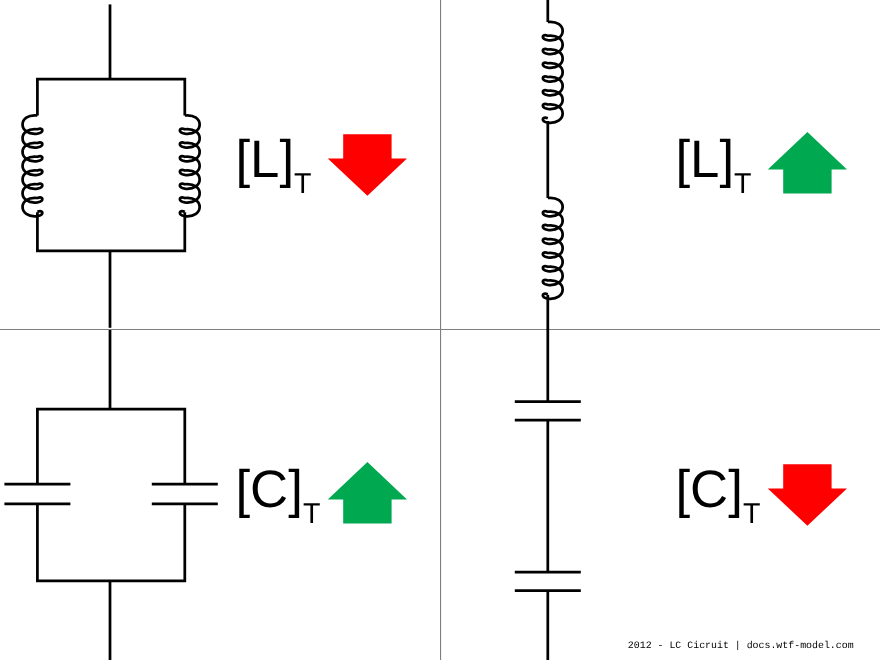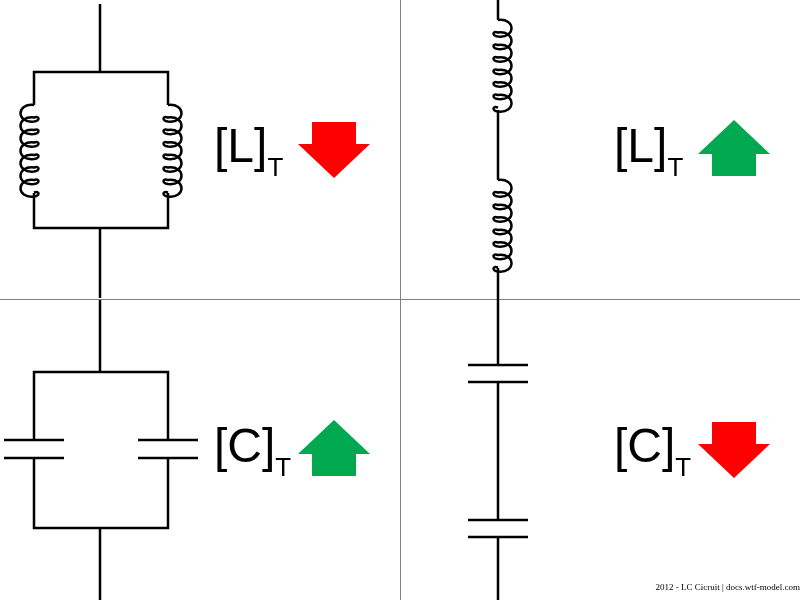--- a/index.html
+++ b/index.html
@@ -1,20 +1,20 @@
 <!DOCTYPE html>
 <html><head>
 <meta charset="utf-8">
 <style>
   html, body { margin: 0; padding: 0; background: #ffffff; }
   body { width: 800px; height: 600px; position: relative; overflow: hidden; font-family: "Liberation Sans", sans-serif; }
   svg { position: absolute; left: 0; top: 0; }
   .label { position: absolute; font-family: "Liberation Sans", sans-serif; font-size: 48px; color: #000; line-height: 1; }
   .label sub { font-size: 26px; vertical-align: -14px; }
-  .footer { position: absolute; right: 0; bottom: 8px; font-size: 9px; color: #000; font-family: Liberation Serif, serif; }
+  .footer { position: absolute; right: 24px; bottom: 8px; font-size: 9px; color: #000; font-family: Liberation Mono, monospace; }
 </style>
 </head>
 <body>
 
 <svg width="800" height="600" viewBox="0 0 800 600">
 
   <line x1="400.5" y1="0" x2="400.5" y2="600" stroke="#7f7f7f" stroke-width="1"></line>
   <line x1="0" y1="299.5" x2="800" y2="299.5" stroke="#7f7f7f" stroke-width="1"></line>
 
   <g fill="none" stroke="#000" stroke-width="2.5">

